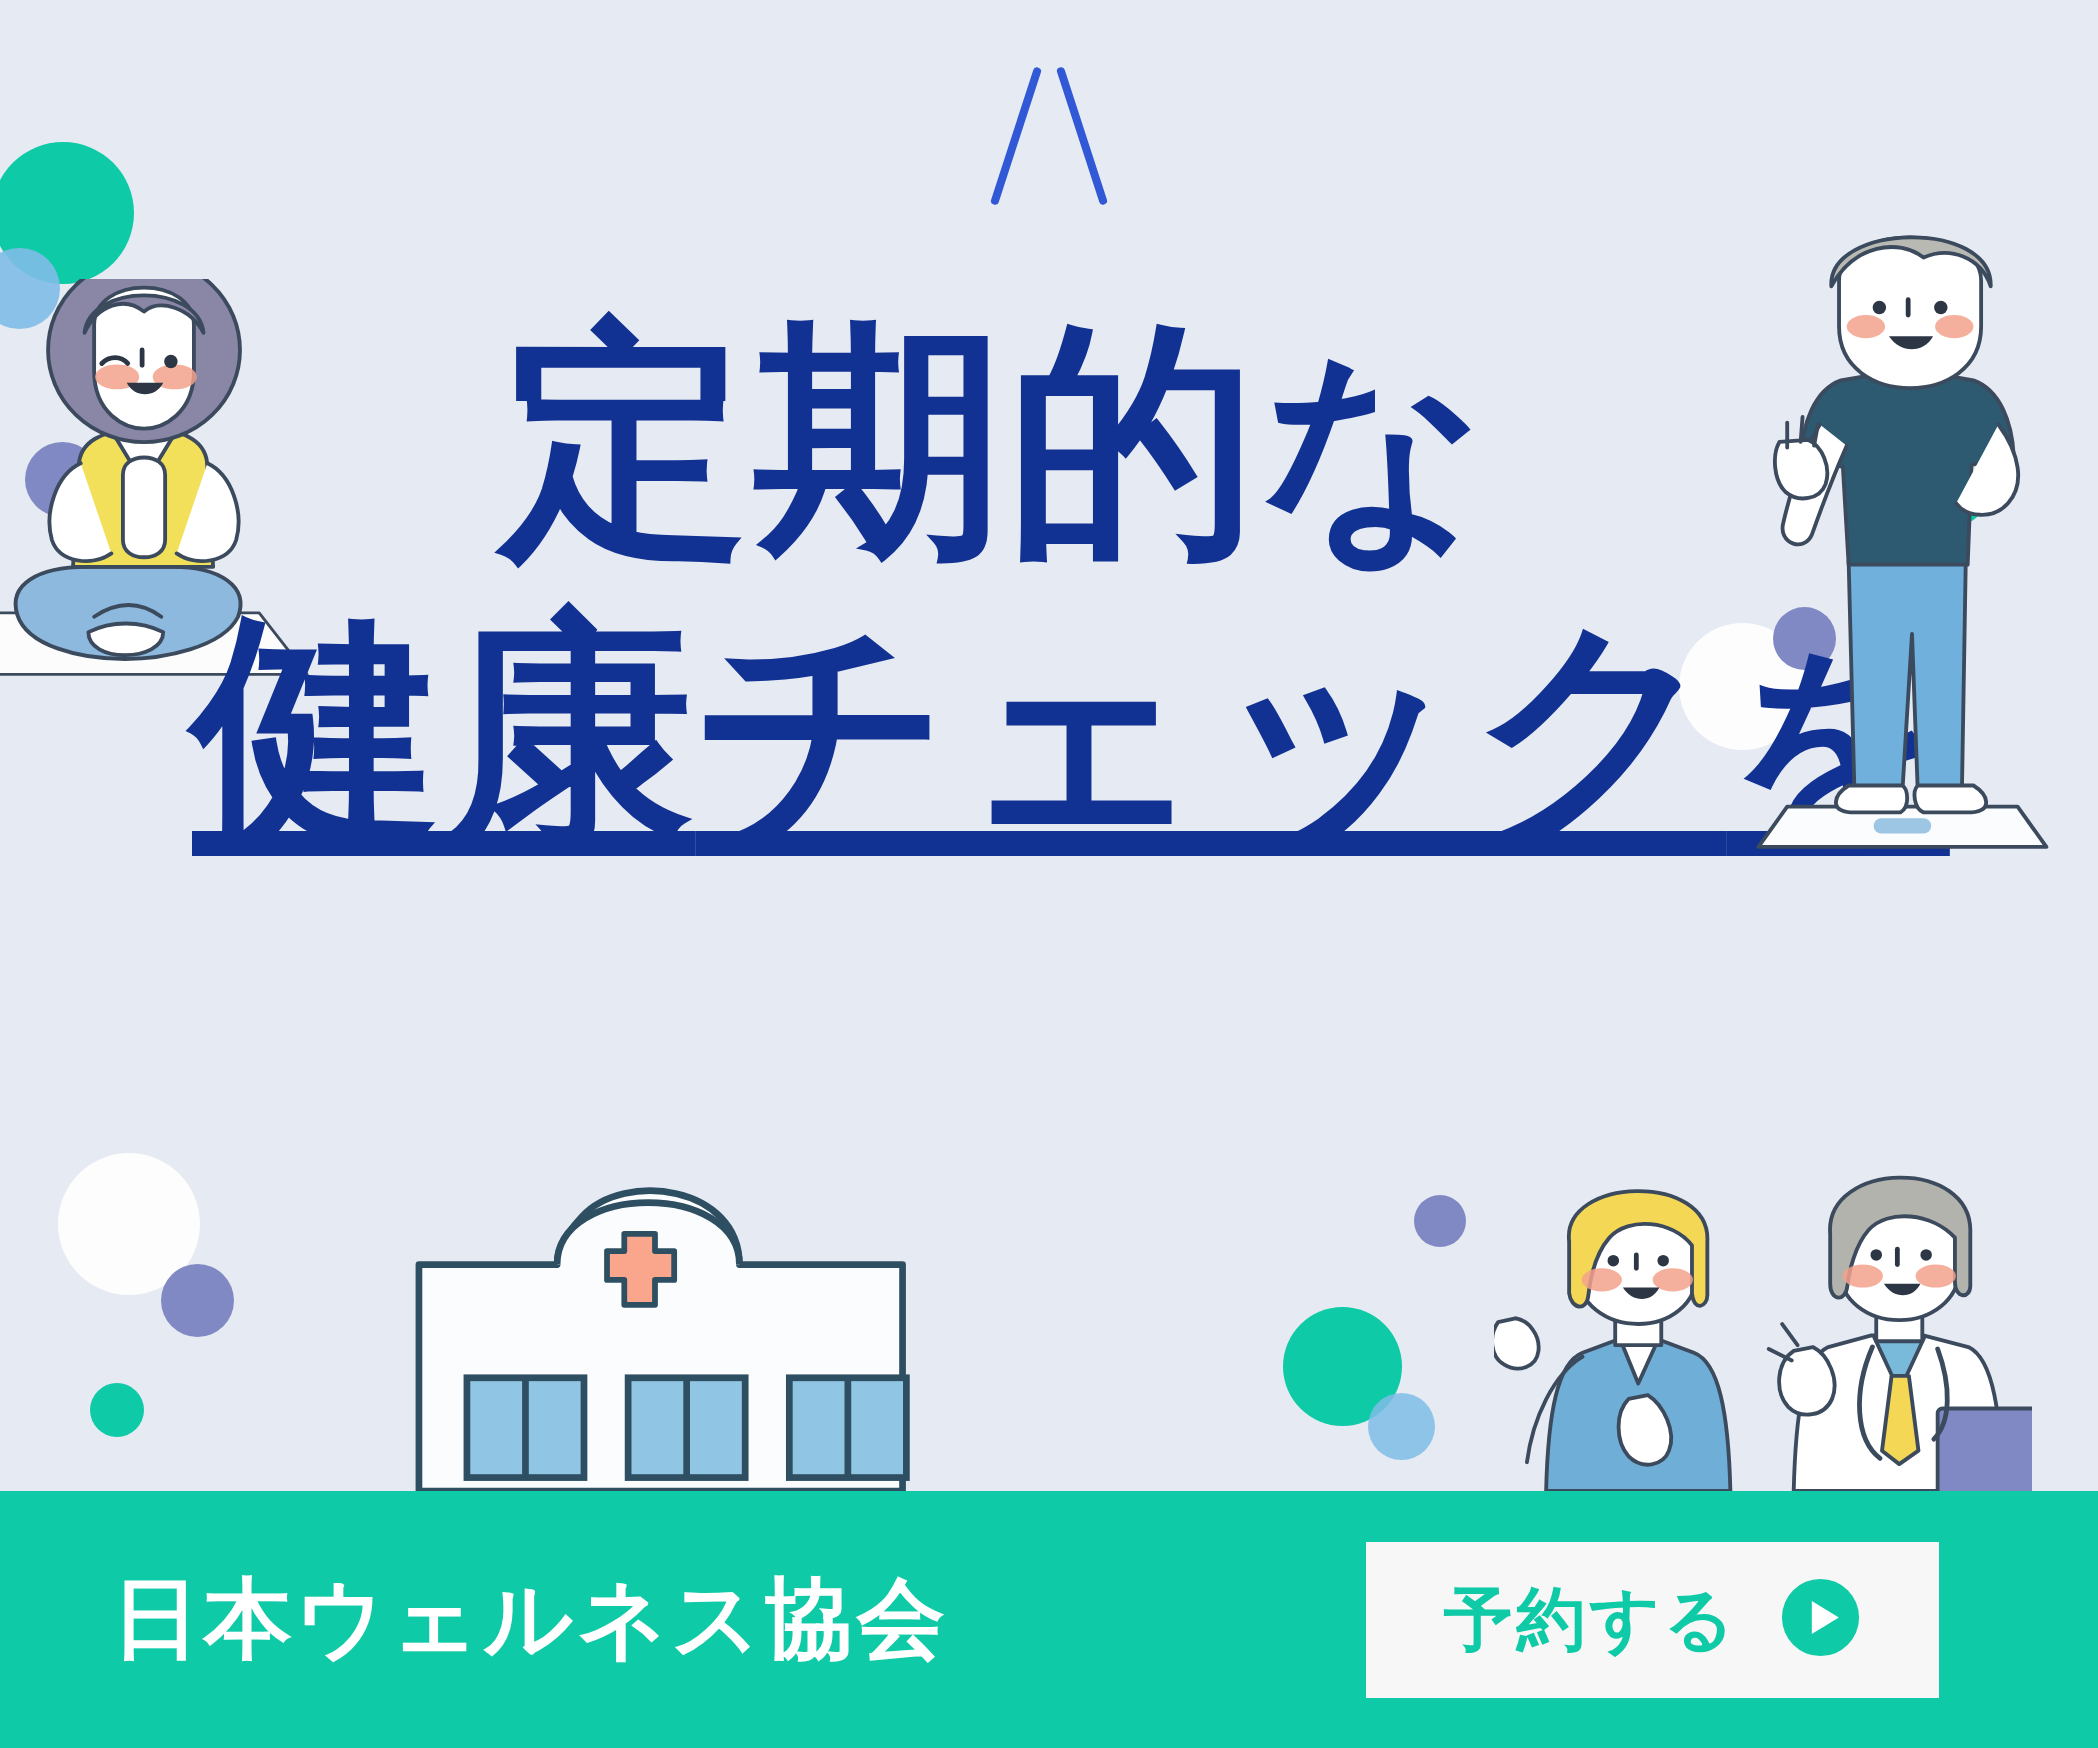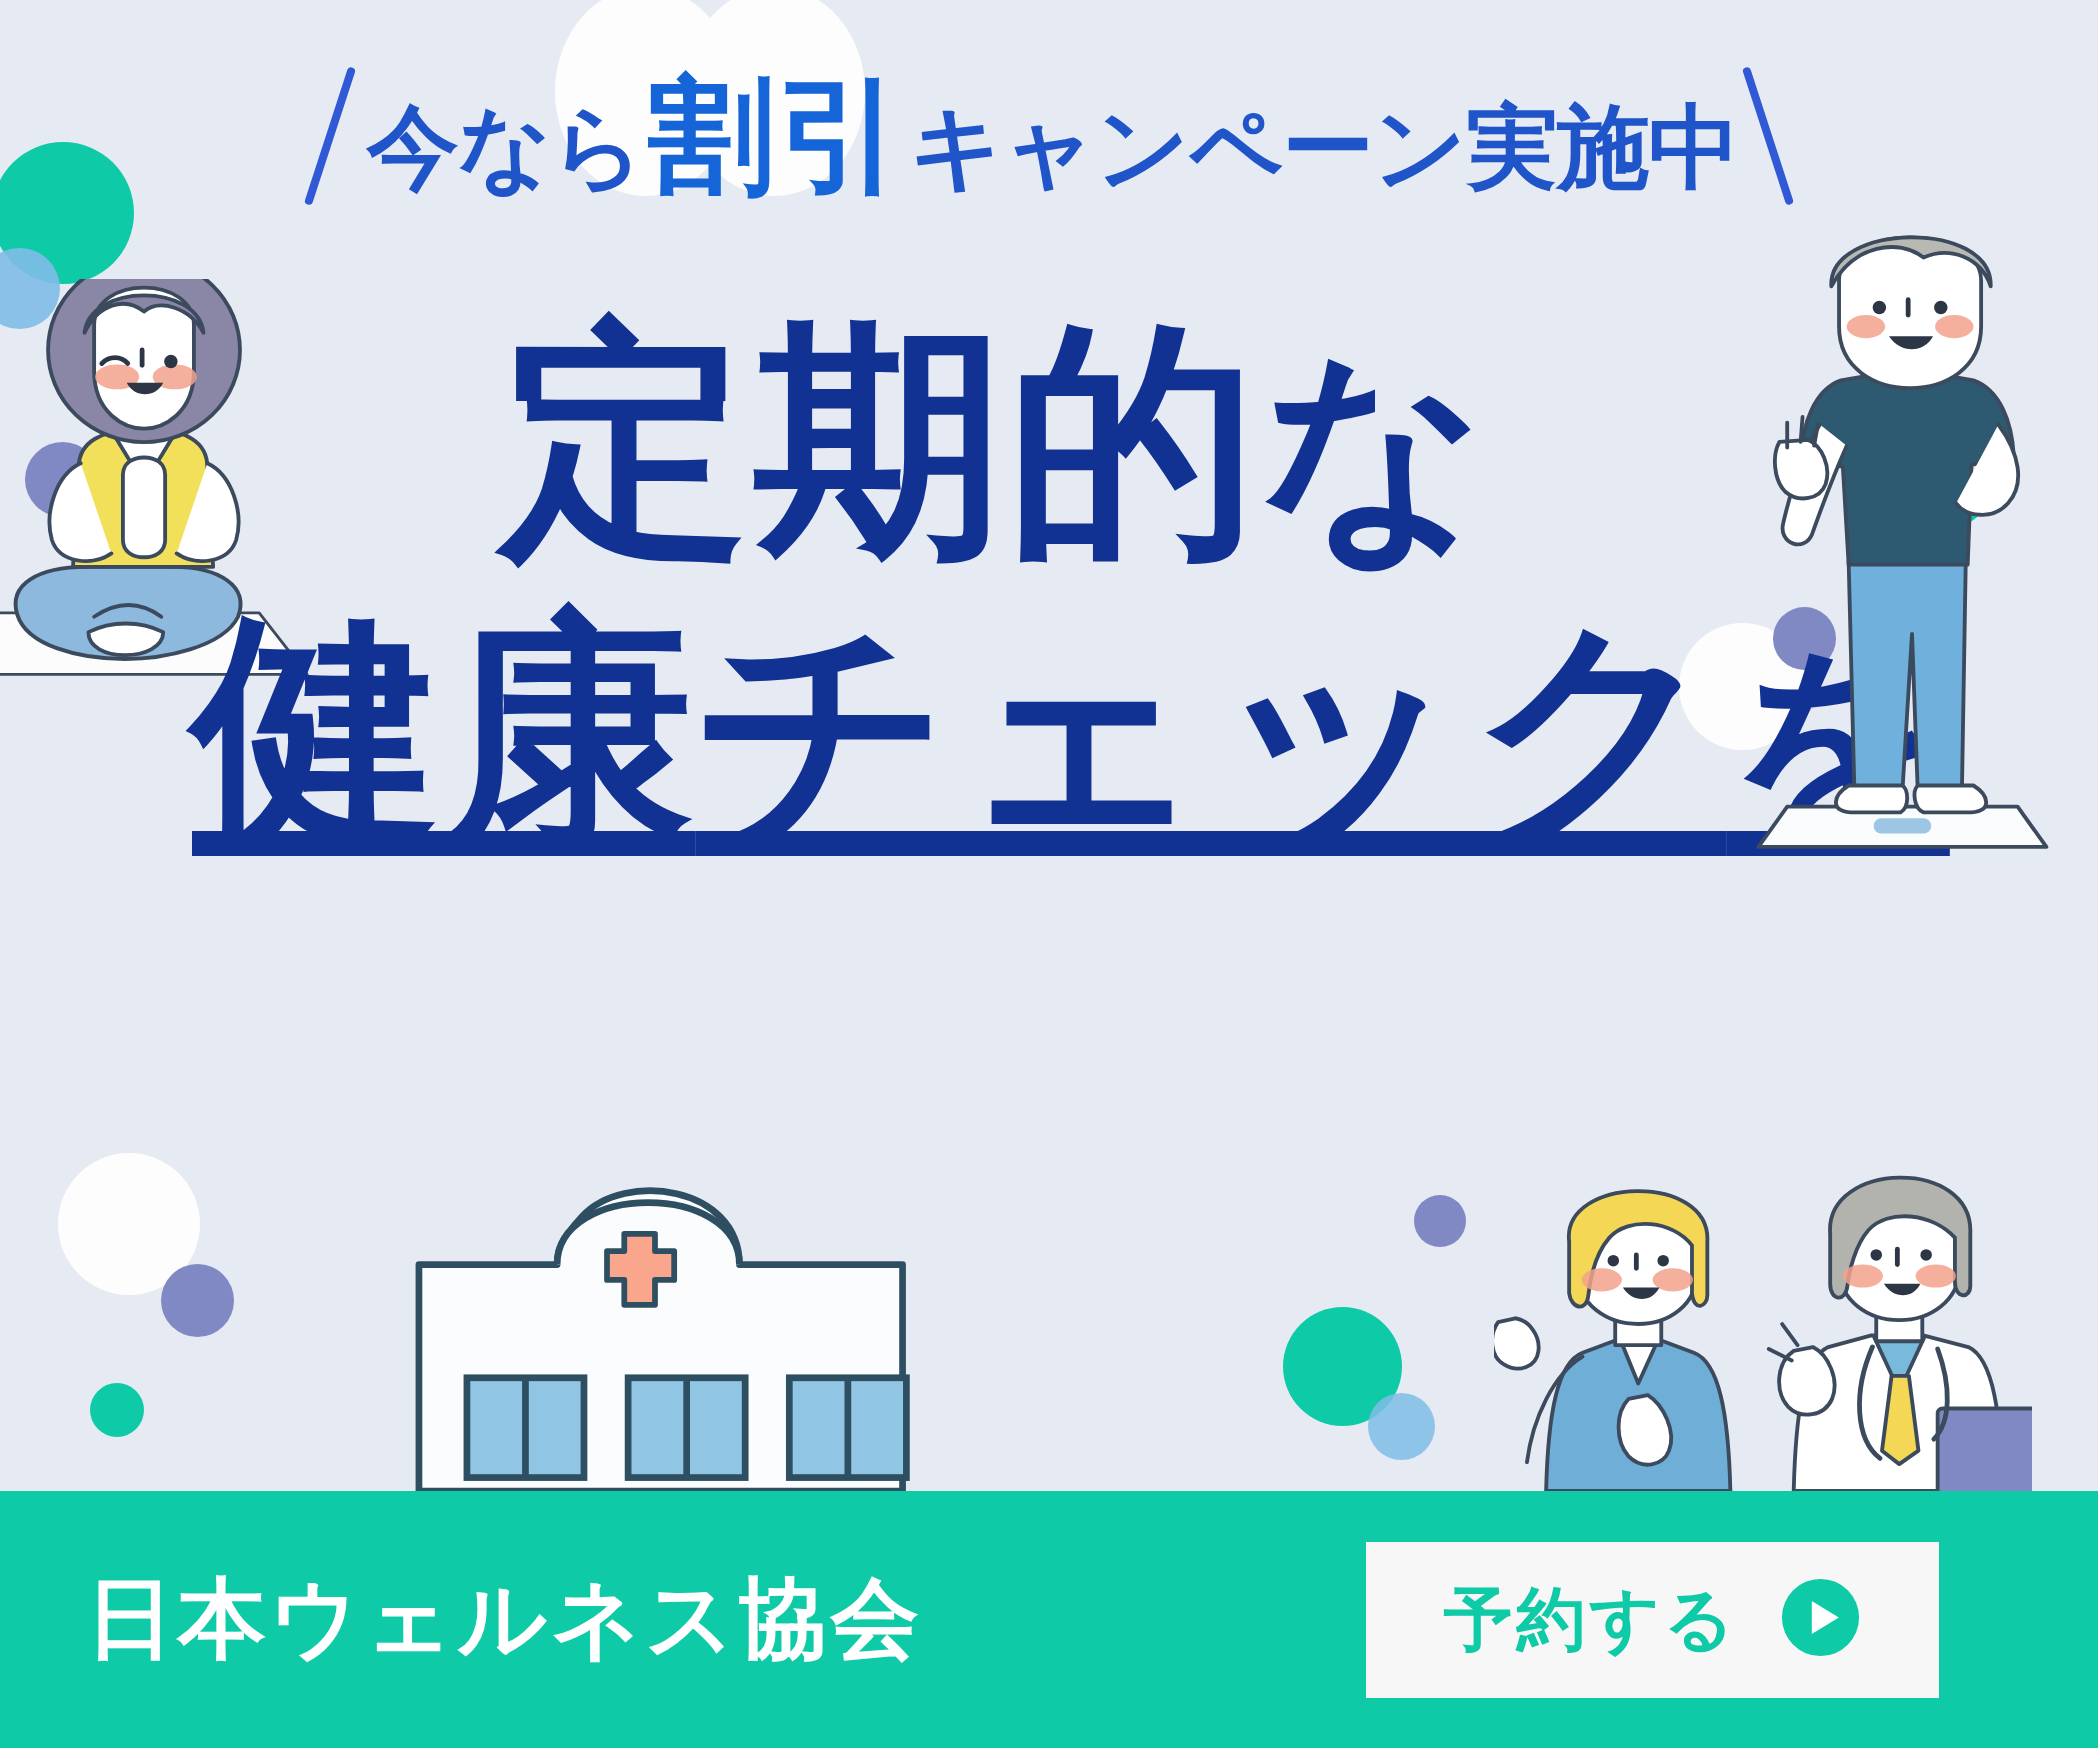--- a/index.html
+++ b/index.html
@@ -53,21 +53,21 @@
   #hl2 .hira{font-size:216px;}
 
   
   #footer{
     position:absolute;left:0;bottom:0;width:2098px;height:257px;
     background:#0ecaa6;z-index:20;
     display:flex;align-items:center;
   }
   #org-name{
     color:#ffffff;font-size:88px;font-weight:bold;letter-spacing:3.8px;
-    margin-left:86px;white-space:nowrap;
+    margin-left:112px;white-space:nowrap;
   }
   #cta-button{
     position:absolute;right:159px;top:50%;transform:translateY(-50%);
     width:573px;height:156px;background:#f7f7f7;
     display:flex;align-items:center;justify-content:center;
     gap:42px;cursor:pointer;
   }
   #cta-label{
     color:#0ecaa6;font-size:69px;font-weight:bold;letter-spacing:3.8px;
     white-space:nowrap;
@@ -92,27 +92,20 @@
   <div class="dot" style="left:1414px;top:1195px;width:52px;height:52px;background:#8089c4;"></div>
   <div class="dot" style="left:1283px;top:1307px;width:119px;height:119px;background:#0ecaa6;"></div>
   <div class="dot" style="left:1368px;top:1393px;width:67px;height:67px;background:#7fbde8;opacity:.85;"></div>
 
   <div class="dot" style="left:1679px;top:623px;width:127px;height:127px;background:#fdfdfd;"></div>
   <div class="dot" style="left:1773px;top:607px;width:63px;height:63px;background:#8089c4;"></div>
   <div class="dot" style="left:1931px;top:471px;width:54px;height:54px;background:#0ecaa6;"></div>
 
   <div id="eyebrow">
     <div class="slash left"></div>
-    <div id="eyebrow-text">
-      <div class="bubble" style="left:188px;top:-85px;width:181px;height:209px;"></div>
-      <div class="bubble" style="left:317px;top:-85px;width:181px;height:209px;"></div>
-      <span class="eyebrow-part">今なら</span>
-      <span class="eyebrow-em">割引</span>
-      <span class="eyebrow-part">キャンペーン実施中</span>
-    </div>
     <div class="slash right"></div>
   </div>
 
   <div class="illus" style="left:-29px;top:279px;width:442px;height:403px;">
     <svg viewBox="0 0 460 420" width="442" height="403">
       <g fill="none" stroke="#3c4a5e" stroke-width="4" stroke-linecap="round" stroke-linejoin="round">
 
         <path d="M10 348 L300 348 L350 412 L-40 412 Z" fill="#fcfcfd" stroke="#3c4a5e" stroke-width="3"></path>
 
         <path d="M48 350 C38 318 70 300 120 300 L210 300 C258 300 290 320 278 352 C262 384 200 396 160 396 C112 396 58 382 48 350 Z" fill="#8cb9dd"></path>

